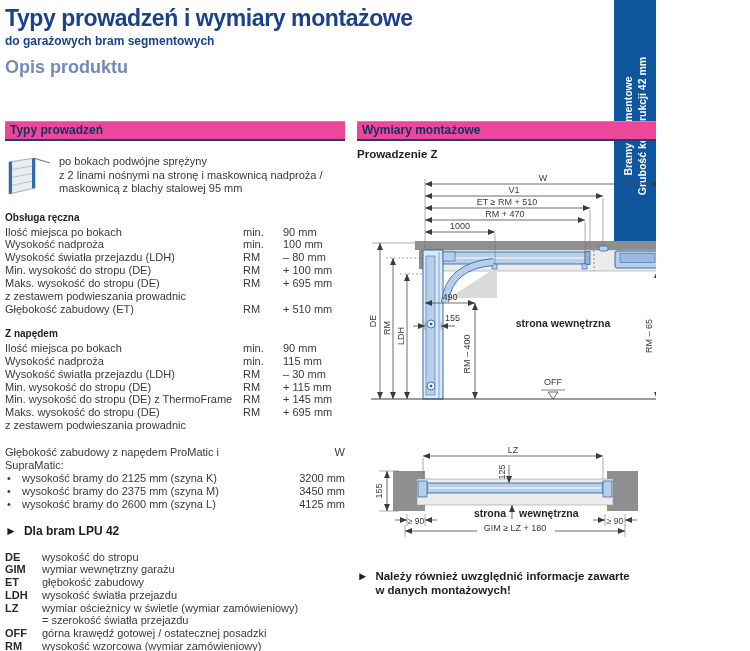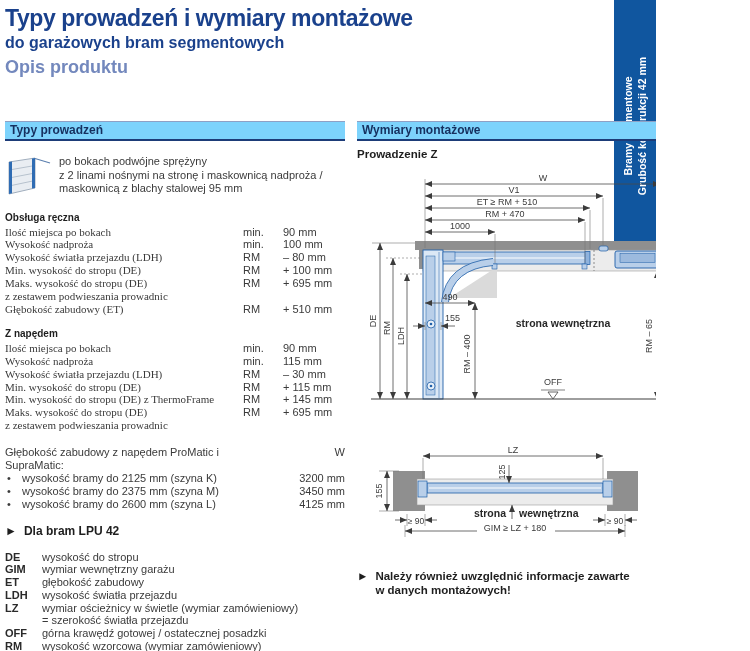--- a/index.html
+++ b/index.html
@@ -1,37 +1,37 @@
 <!DOCTYPE html>
 <html><head>
 <meta charset="utf-8">
 <style>
   html,body{margin:0;padding:0;background:#fff;}
   .page{position:relative;width:656px;height:651px;background:#fff;overflow:hidden;
         font-family:"Liberation Sans",sans-serif;color:#3a3a3a;}
   .title{position:absolute;left:5px;top:5px;font-size:23px;font-weight:bold;color:#1a418c;letter-spacing:-0.4px;}
-  .subtitle{position:absolute;left:5px;top:34px;font-size:16px;font-weight:bold;color:#1a418c;}
+  .subtitle{position:absolute;left:5px;top:34px;font-size:12px;font-weight:bold;color:#1a418c;}
   .section-label{position:absolute;left:5px;top:57px;font-size:18px;font-weight:bold;color:#7388bd;}
   .door-icon{position:absolute;left:622px;top:3px;}
   .side-tab{position:absolute;right:0;top:0;width:42px;height:252px;background:#10569f;}
   .side-tab-inner{position:absolute;left:0;top:0;width:252px;height:42px;
         transform:rotate(-90deg) translateX(-252px);transform-origin:0 0;
         color:#fff;font-size:10.5px;font-weight:bold;text-align:center;line-height:14px;
         padding-top:7px;box-sizing:border-box;}
   .col-left{position:absolute;left:5px;top:121px;width:340px;}
   .col-right{position:absolute;left:357px;top:121px;width:346px;}
-  .bar{background:#7dd3fc;border-top:1px solid #8fa0c4;border-bottom:2px solid #1d3c78;
+  .bar{background:#ec4899;border-top:1px solid #8fa0c4;border-bottom:2px solid #1d3c78;
        font-size:12px;font-weight:bold;color:#16305f;padding:1px 0 2px 5px;line-height:14px;}
   .h-track{font-size:11.5px;font-weight:bold;color:#1e1e1e;margin-top:7px;}
   .intro{display:flex;gap:8px;margin-top:13px;font-size:11px;line-height:13.5px;}
   .intro-text{white-space:pre-line;margin-top:1px;}
   .sec-title{font-size:10px;font-weight:bold;color:#1e1e1e;margin-top:12px;}
   .tbl{margin-top:3px;font-size:11px;line-height:12.9px;}
   .trow{display:flex;}
-  .trow .lab{flex:1;font-family:Liberation Serif, serif;}
+  .trow .lab{flex:1;}
   .trow .ref{width:40px;}
   .trow .val{width:62px;text-align:left;}
   .depth-head{display:flex;font-size:11px;line-height:12.9px;margin-top:14px;gap:12px;}
   .depth-head .lab{flex:1;}
   .depth-head .val{width:62px;text-align:right;}
   .bullet-row{display:flex;font-size:11px;line-height:12.9px;}
   .bullet{width:17px;padding-left:2px;box-sizing:border-box;}
   .bullet-row .lab{flex:1;}
   .bullet-row .val{width:62px;text-align:right;}
   .lpu{display:flex;gap:7px;font-size:12px;font-weight:bold;color:#1e1e1e;margin-top:13px;}

